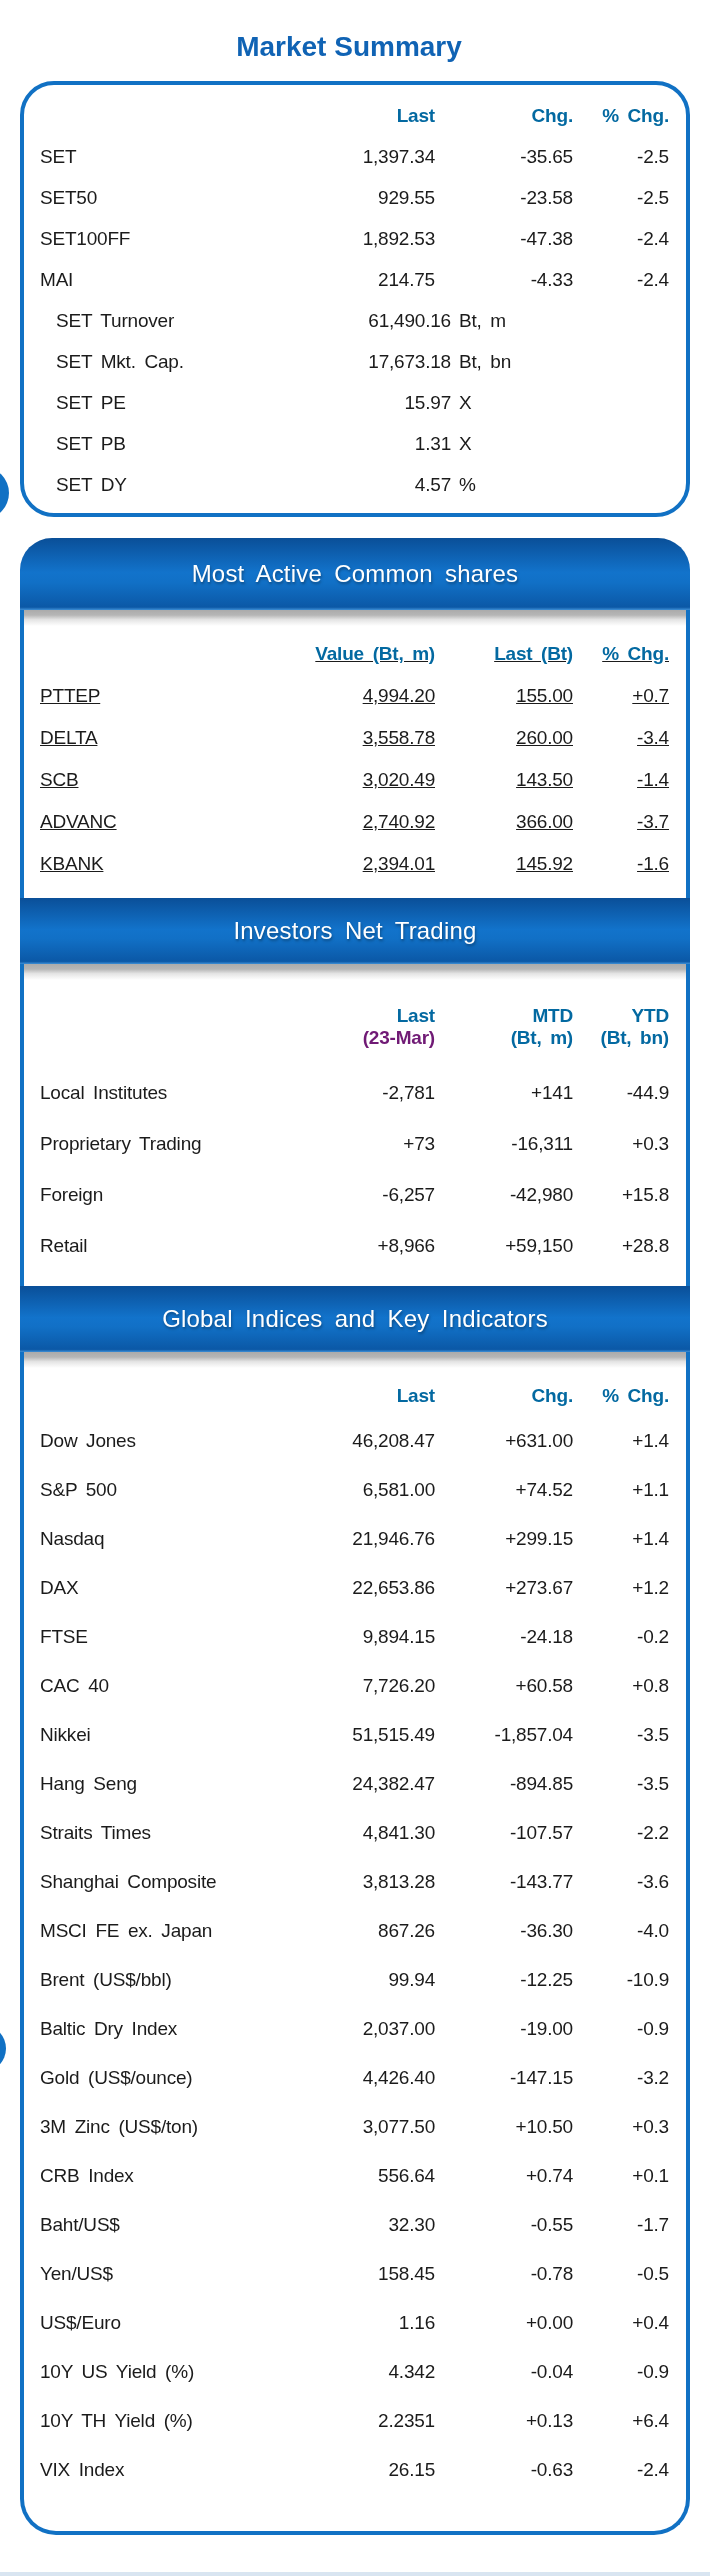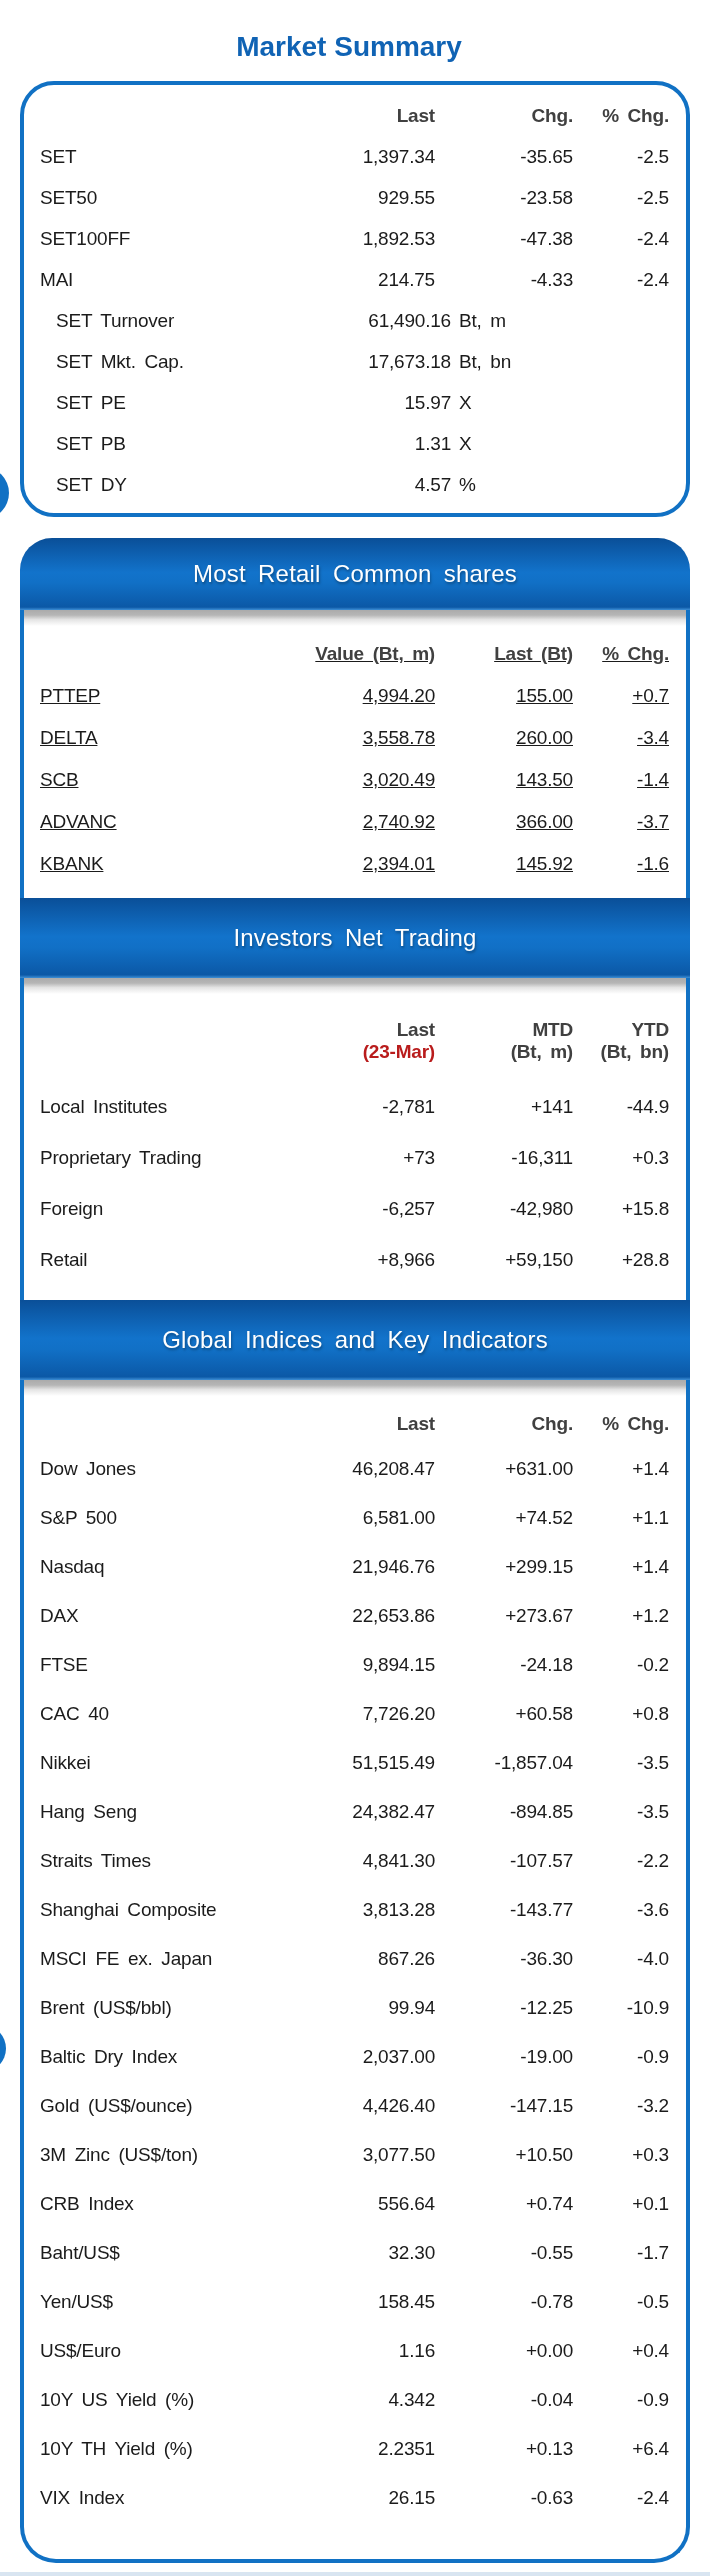--- a/index.html
+++ b/index.html
@@ -25,35 +25,35 @@
     display: grid;
     grid-template-columns: 198px 197px 138px 96px;
     padding: 0 16px;
     align-items: center;
     height: 41px;
   }
   .cell { white-space: nowrap; font-size: 19px; letter-spacing: -0.2px; word-spacing: 3.6px; }
   .cell.label { text-align: left; }
   .cell.num   { text-align: right; }
   .cell.unit  { text-align: left; padding-left: 8px; }
-  .hdr { font-weight: bold; color: #404040; }
+  .hdr { font-weight: bold; color: #0369a1; }
   .row.stat { grid-template-columns: 198px 197px 1fr; margin-left: 16px; }
   
   .card1 {
     margin: 0 20px;
     border: 4.5px solid #1171C4;
     border-radius: 34px;
     background: #fff;
     padding: 10.8px 0 7.2px 0;
   }
   .card1 .header-row { height: 41px; }
   
   .card2 { margin: 21px 20px 0 20px; }
   .banner {
-    height: 80px;
+    height: 66px;
     display: flex;
     align-items: center;
     justify-content: center;
     background: linear-gradient(180deg, #0A4F98 0%, #1273CB 48%, #1170C6 62%, #0B58A6 96%, #3E8FD6 100%);
     color: #ffffff;
     font-size: 24px;
     letter-spacing: 0.2px;
     word-spacing: 5.4px;
     text-shadow: 0.9px 1.8px 2.7px rgba(0,0,0,0.35);
   }
@@ -74,21 +74,21 @@
     margin-bottom: 7.2px;
   }
   .section-most-active .row { height: 42px; text-decoration: underline; }
   .section-most-active { padding-bottom: 12.6px; }
   .section-investors .row { height: 51px; }
   .section-investors .row.subheader-row { height: 41px; align-items: start; }
   .section-investors .row.header-row { height: 40px; align-items: end; }
   .section-investors { padding-bottom: 14.4px; }
   .section-global .row { height: 49px; }
   .section-global .row.header-row { height: 41px; }
-  .red { color: #b91c1c; }
+  .red { color: #701a75; }
   
   .left-circle {
     position: absolute;
     border-radius: 50%;
     background: #1171C4;
   }
   .left-circle.c1 { width: 52px; height: 52px; left: -43px; top: 467px; }
   .left-circle.c2 { width: 47px; height: 47px; left: -41px; top: 2025px; }
   .bottom-strip {
     position: absolute;
@@ -171,21 +171,21 @@
           <span class="cell label">SET DY</span>
           <span class="cell num">4.57</span>
           <span class="cell unit">%</span>
         </div>
       </div>
   </section>
 
   <section class="card2">
 
     <div class="banner banner-top">
-      <span>Most Retail Common shares</span>
+      <span>Most Active Common shares</span>
     </div>
     <div class="white-section section-most-active">
       <div class="banner-shadow"></div>
       <div class="row header-row">
         <span class="cell label"></span>
         <span class="cell num hdr">Value (Bt, m)</span>
         <span class="cell num hdr">Last (Bt)</span>
         <span class="cell num hdr">% Chg.</span>
       </div>
       <div>

